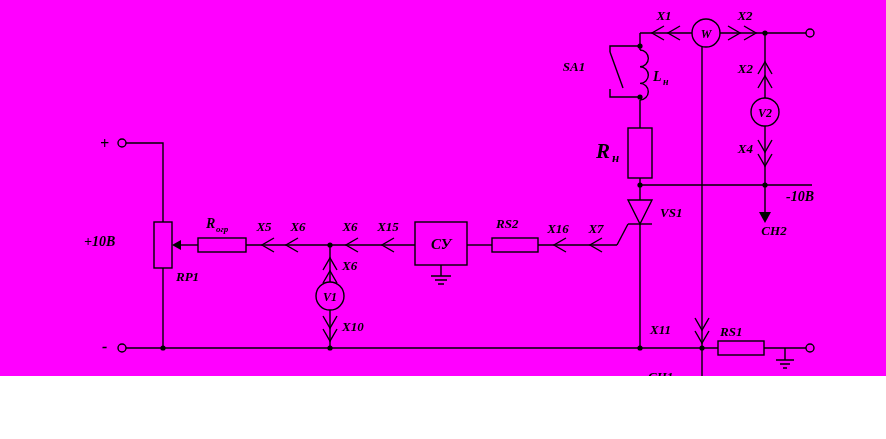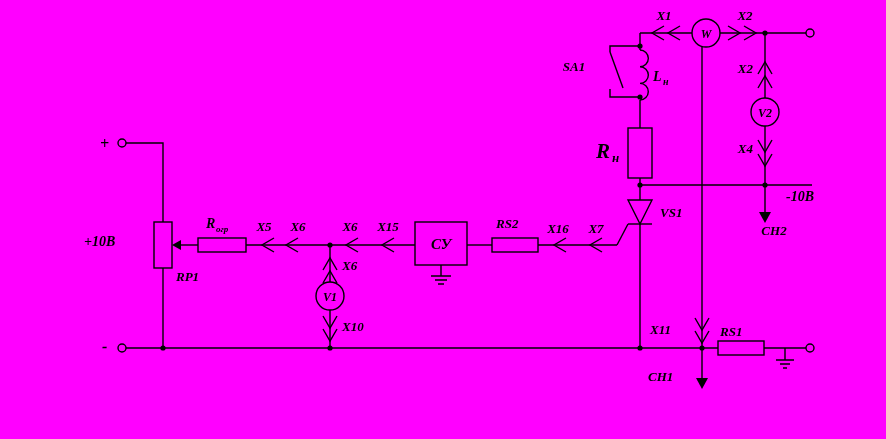--- a/index.html
+++ b/index.html
@@ -1,17 +1,17 @@
 <!DOCTYPE html>
 <html style="--bg: #ff00ff; --line: #000000; --text: #000000;"><head>
 <meta charset="utf-8">
 <style>
   :root { --bg:#ff00ff; --line:#000000; --text:#000000; }
   html,body { margin:0; padding:0; }
-  .canvas { position:relative; width:886px; height:439px; background:var(--bg); overflow:hidden; }
+  .canvas { position:relative; width:886px; height:376px; background:var(--bg); overflow:hidden; }
   svg { position:absolute; left:0; top:0; }
   .wire { stroke:var(--line); stroke-width:1.4; fill:none; }
   .fillbg { fill:var(--bg); stroke:var(--line); stroke-width:1.4; }
   .solid { fill:var(--line); stroke:none; }
   .chev { stroke:var(--line); stroke-width:1.4; fill:none; }
   text { fill:var(--text); font-family:"Liberation Serif","DejaVu Serif",serif; font-style:italic; font-weight:bold; }
   .lbl { font-size:13px; }
   .lbl-sm { font-size:9px; }
   .lbl-md { font-size:14px; }
   .lbl-sub { font-size:10px; }

